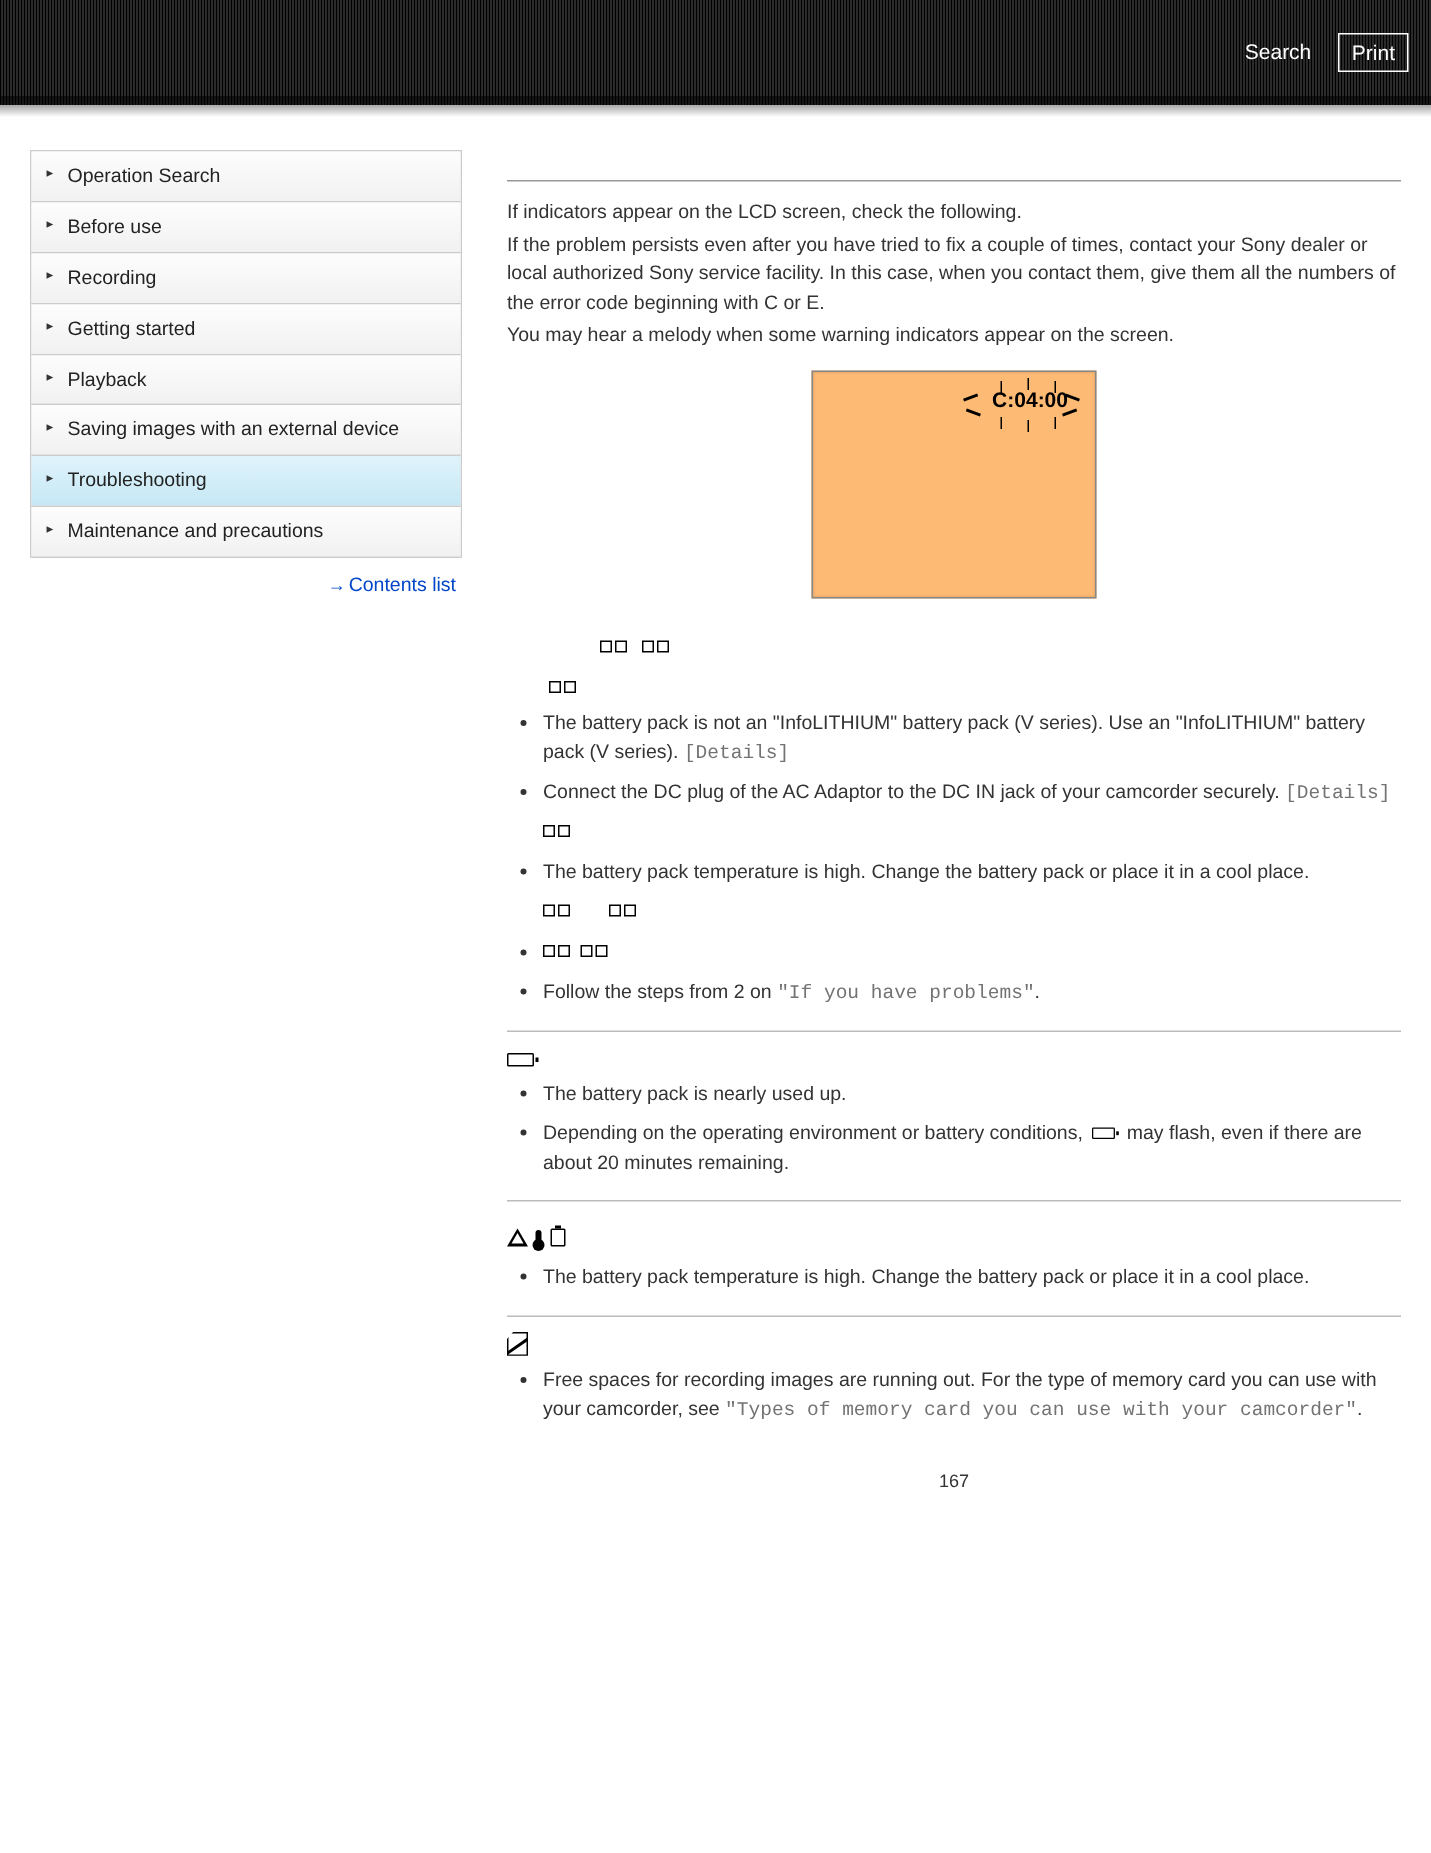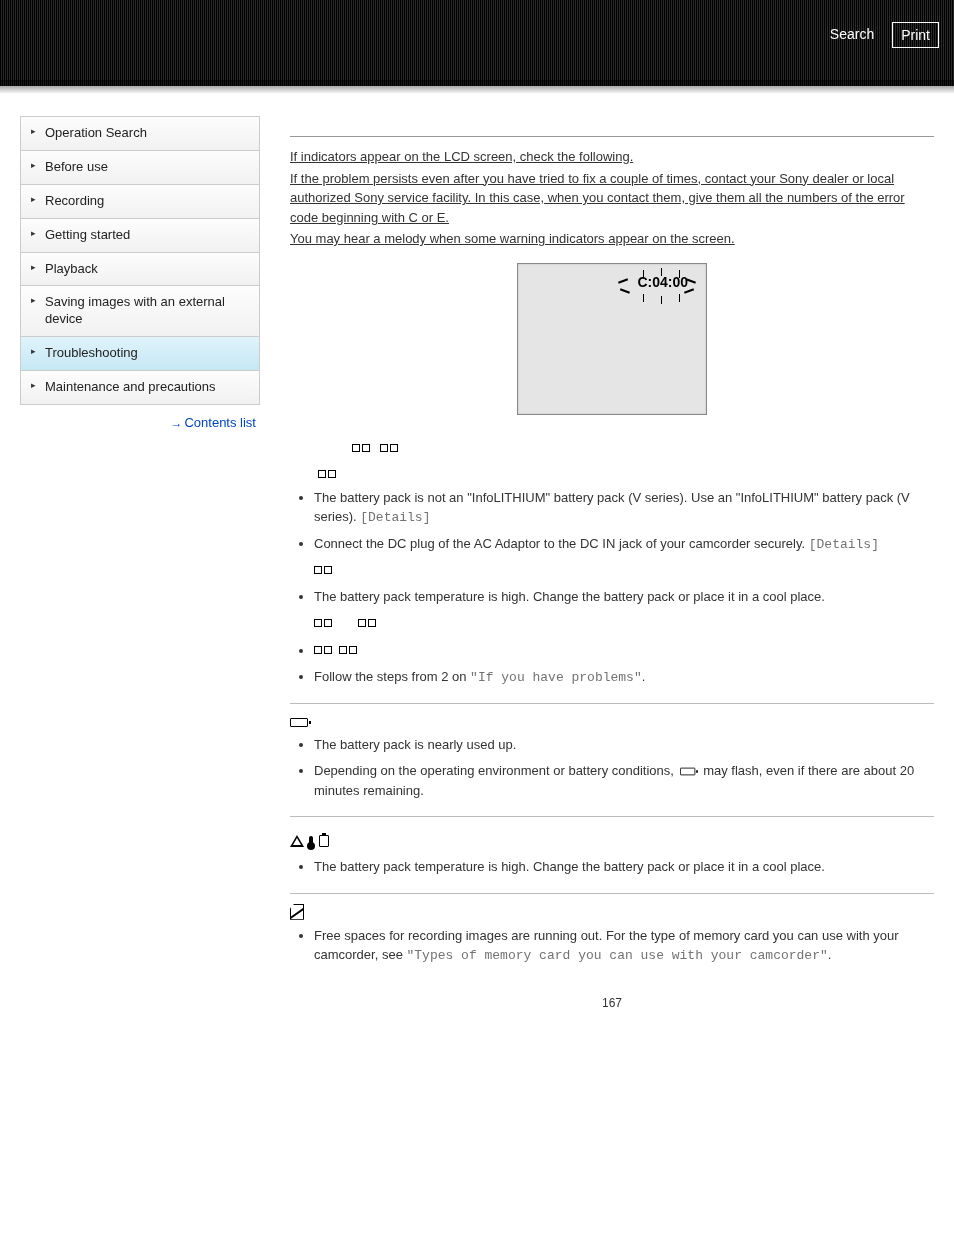--- a/index.html
+++ b/index.html
@@ -1,38 +1,38 @@
 <!DOCTYPE html>
 <html><head>
 <meta charset="utf-8">
 <style>
   * { box-sizing: border-box; margin: 0; padding: 0; }
   body { font-family: Arial, Helvetica, sans-serif; font-size: 13px; color: #333; background: #fff; width: 954px; }
-  .header-band { width: 100%; height: 86px; background: repeating-linear-gradient(90deg, #000 0 1px, #2a2a2a 1px 2px); position: relative; }
+  .header-band { width: 100%; height: 70px; background: repeating-linear-gradient(90deg, #000 0 1px, #2a2a2a 1px 2px); position: relative; }
   .header-fade { position: absolute; left:0; right:0; bottom:-8px; height: 14px; background: linear-gradient(to bottom, rgba(0,0,0,0.6), rgba(0,0,0,0)); }
   .top-buttons { position: absolute; right: 15px; top: 22px; display: flex; gap: 10px; }
   .top-buttons a { color: #fff; text-decoration: none; font-size: 14px; padding: 4px 8px; display: inline-block; }
   .top-buttons a.print { border: 1px solid #fff; }
   .container { display: flex; padding: 30px 20px 20px 20px; gap: 30px; align-items: flex-start; }
-  .sidebar { width: 240px; flex-shrink: 0; }
+  .sidebar { width: 288px; flex-shrink: 0; }
   .nav { border: 1px solid #ccc; border-bottom: none; }
   .nav li { list-style: none; border-bottom: 1px solid #ccc; padding: 8px 10px 8px 24px; background: linear-gradient(#fdfdfd,#f1f1f1); position: relative; font-size: 13px; color: #222; cursor: pointer; line-height: 1.3; }
   .nav li:before { content: "▸"; position: absolute; left: 10px; top: 9px; font-size: 9px; color: #333; }
   .nav li.active { background: linear-gradient(#e0f3fb, #c5e8f5); }
   .contents-list { text-align: right; padding: 10px 4px 0 0; }
   .contents-list a { color: #0046c8; text-decoration: none; font-size: 13px; margin-top: 46px; }
   .contents-list .arrow { color: #0046c8; font-size: 12px; margin-right: 2px; }
   .main { flex: 1; min-width: 0; }
   .breadcrumb { text-align: right; color: #333; font-size: 13px; padding-bottom: 30px; border-bottom: none; }
   .breadcrumb a { color: #0046c8; text-decoration: none; }
   .breadcrumb .sep { color: #333; }
   .hr { border: none; border-top: 1px solid #999; margin: 20px 0 10px 0; }
   .hr-light { border: none; border-top: 1px solid #bbb; margin: 16px 0 10px 0; }
-  .intro p { margin-bottom: 2px; line-height: 1.5; text-decoration: underline; }
-  .lcd-frame { width: 190px; height: 152px; border: 1px solid #888; margin: 14px auto 2px auto; background: #e5e5e5; position: relative; box-shadow: inset 0 0 2px rgba(0,0,0,0.2); }
+  .intro p { margin-bottom: 2px; line-height: 1.5; }
+  .lcd-frame { width: 190px; height: 152px; border: 1px solid #888; margin: 14px auto 2px auto; background: #fdba74; position: relative; box-shadow: inset 0 0 2px rgba(0,0,0,0.2); }
   .lcd-code { position: absolute; right: 18px; top: 10px; font-family: Arial; font-weight: bold; font-size: 14px; color: #000; }
   .tick { position: absolute; width: 10px; height: 1.5px; background: #000; }
   .code-heading { font-weight: bold; font-size: 15px; margin: 24px 0 6px 62px; letter-spacing: 1px; }
   .sub-code { font-weight: bold; font-size: 14px; margin: 10px 0 4px 28px; letter-spacing: 1px; }
   .sub-code-inline { font-weight: bold; font-size: 14px; margin: 6px 0 2px 0; letter-spacing: 1px; display:block; }
   ul.bullets { list-style: disc; padding-left: 22px; margin-left: 2px; }
   ul.bullets li { margin: 6px 0; line-height: 1.5; }
   a.inline-link { color: #737373; text-decoration: none; font-family: Liberation Mono, monospace; }
   .symbol-row { margin: 8px 0 4px 0; }
   .batt-icon { display:inline-block; width:18px; height:9px; border:1.5px solid #000; position:relative; border-radius:1px; vertical-align: -1px;}

